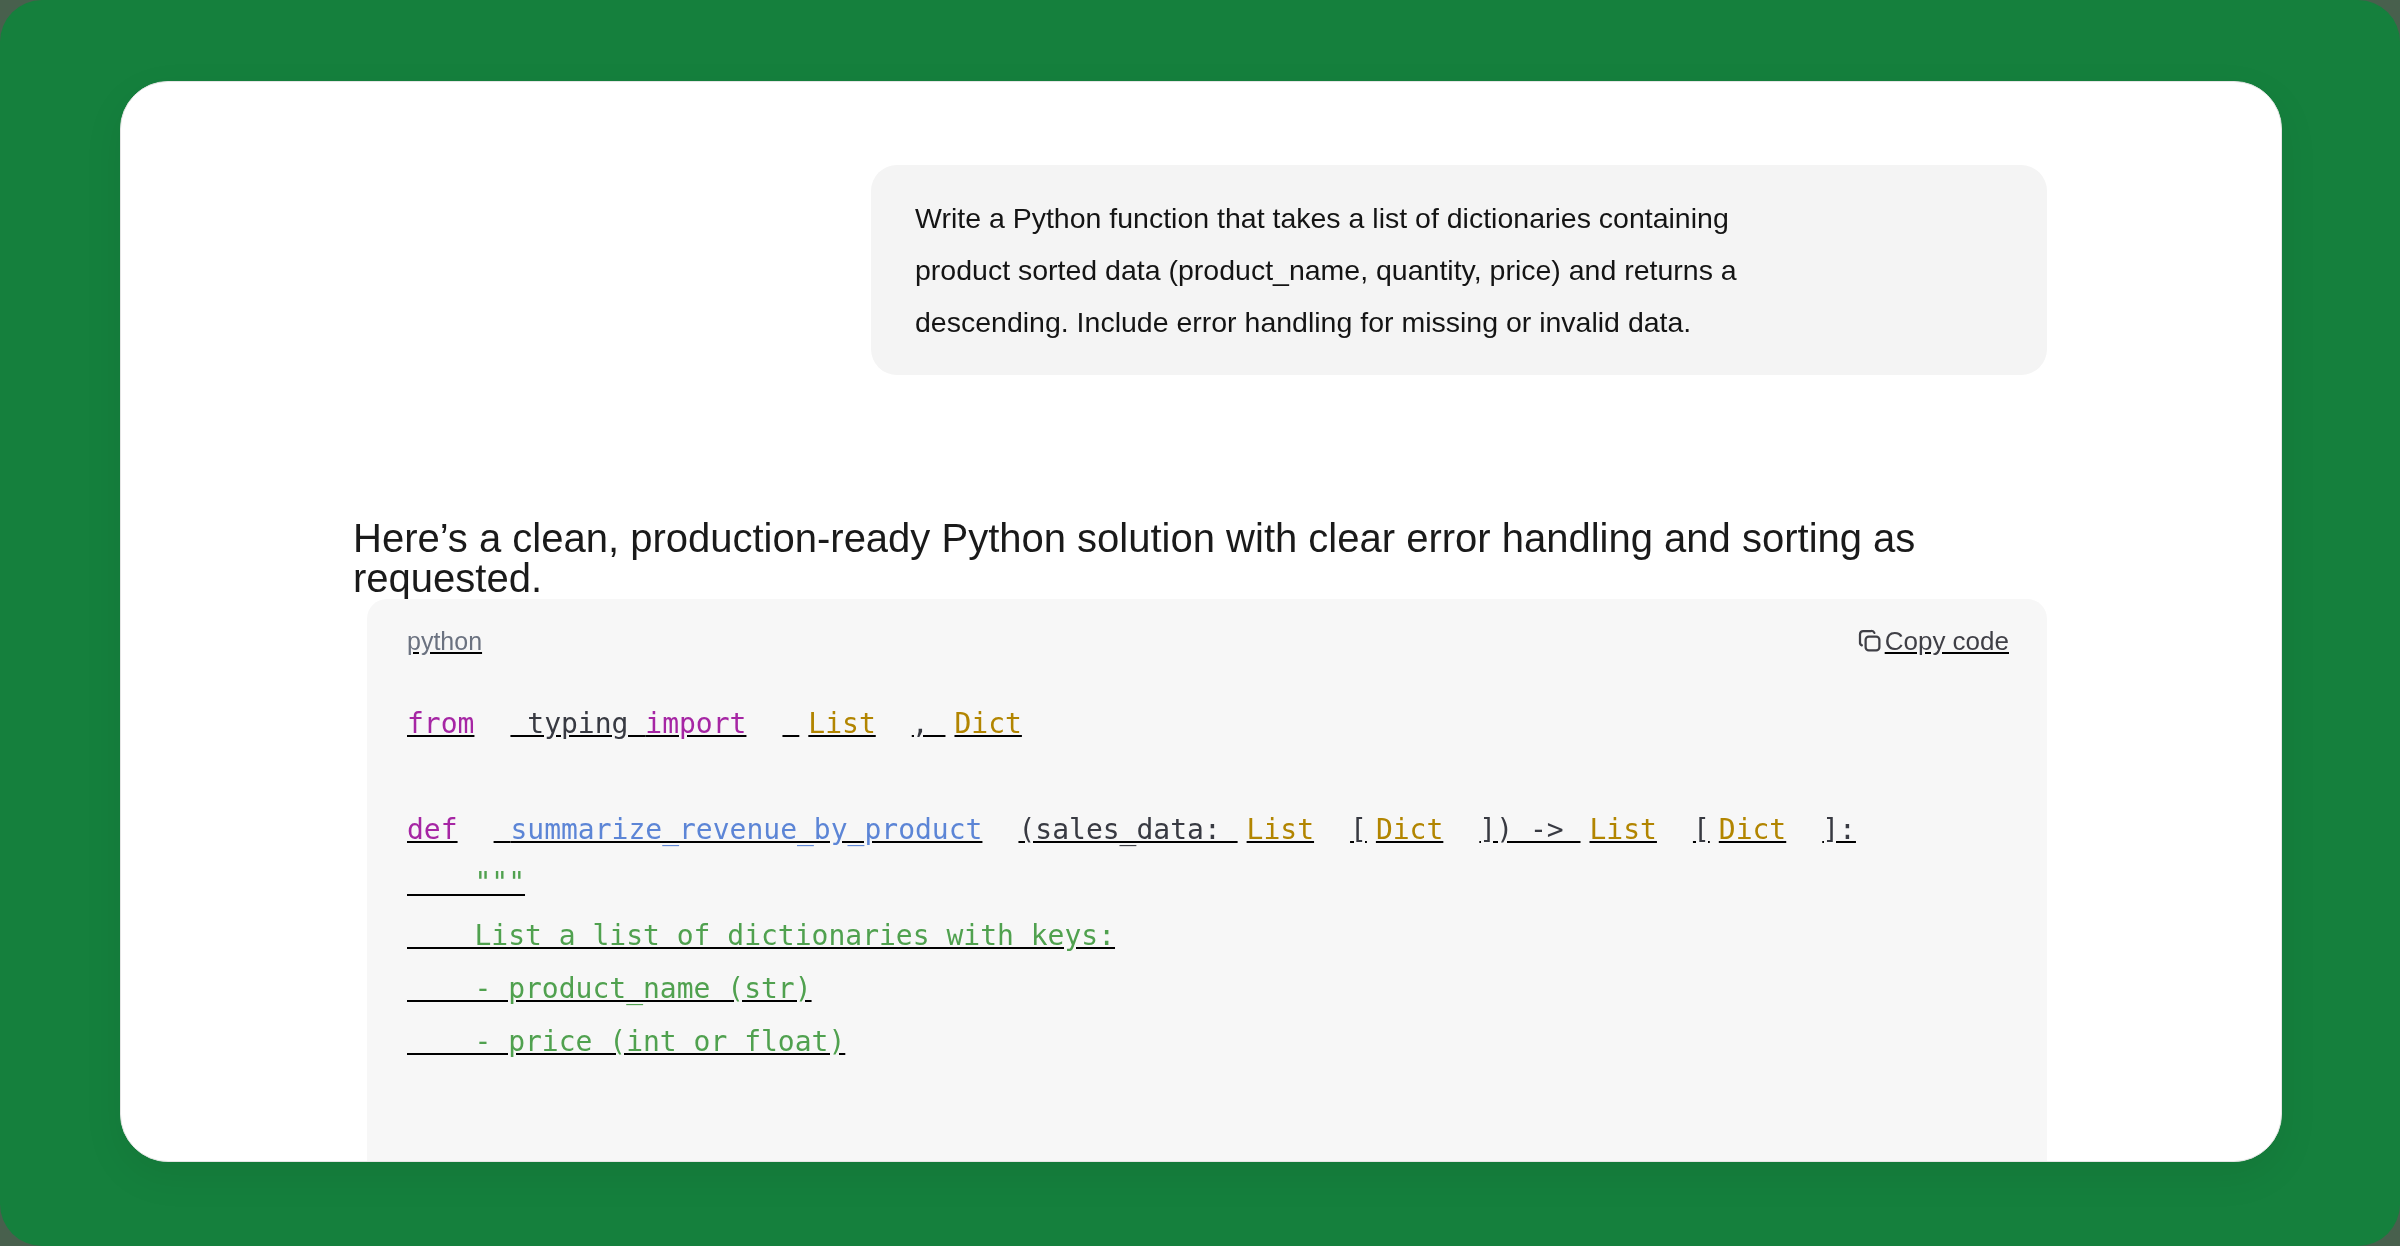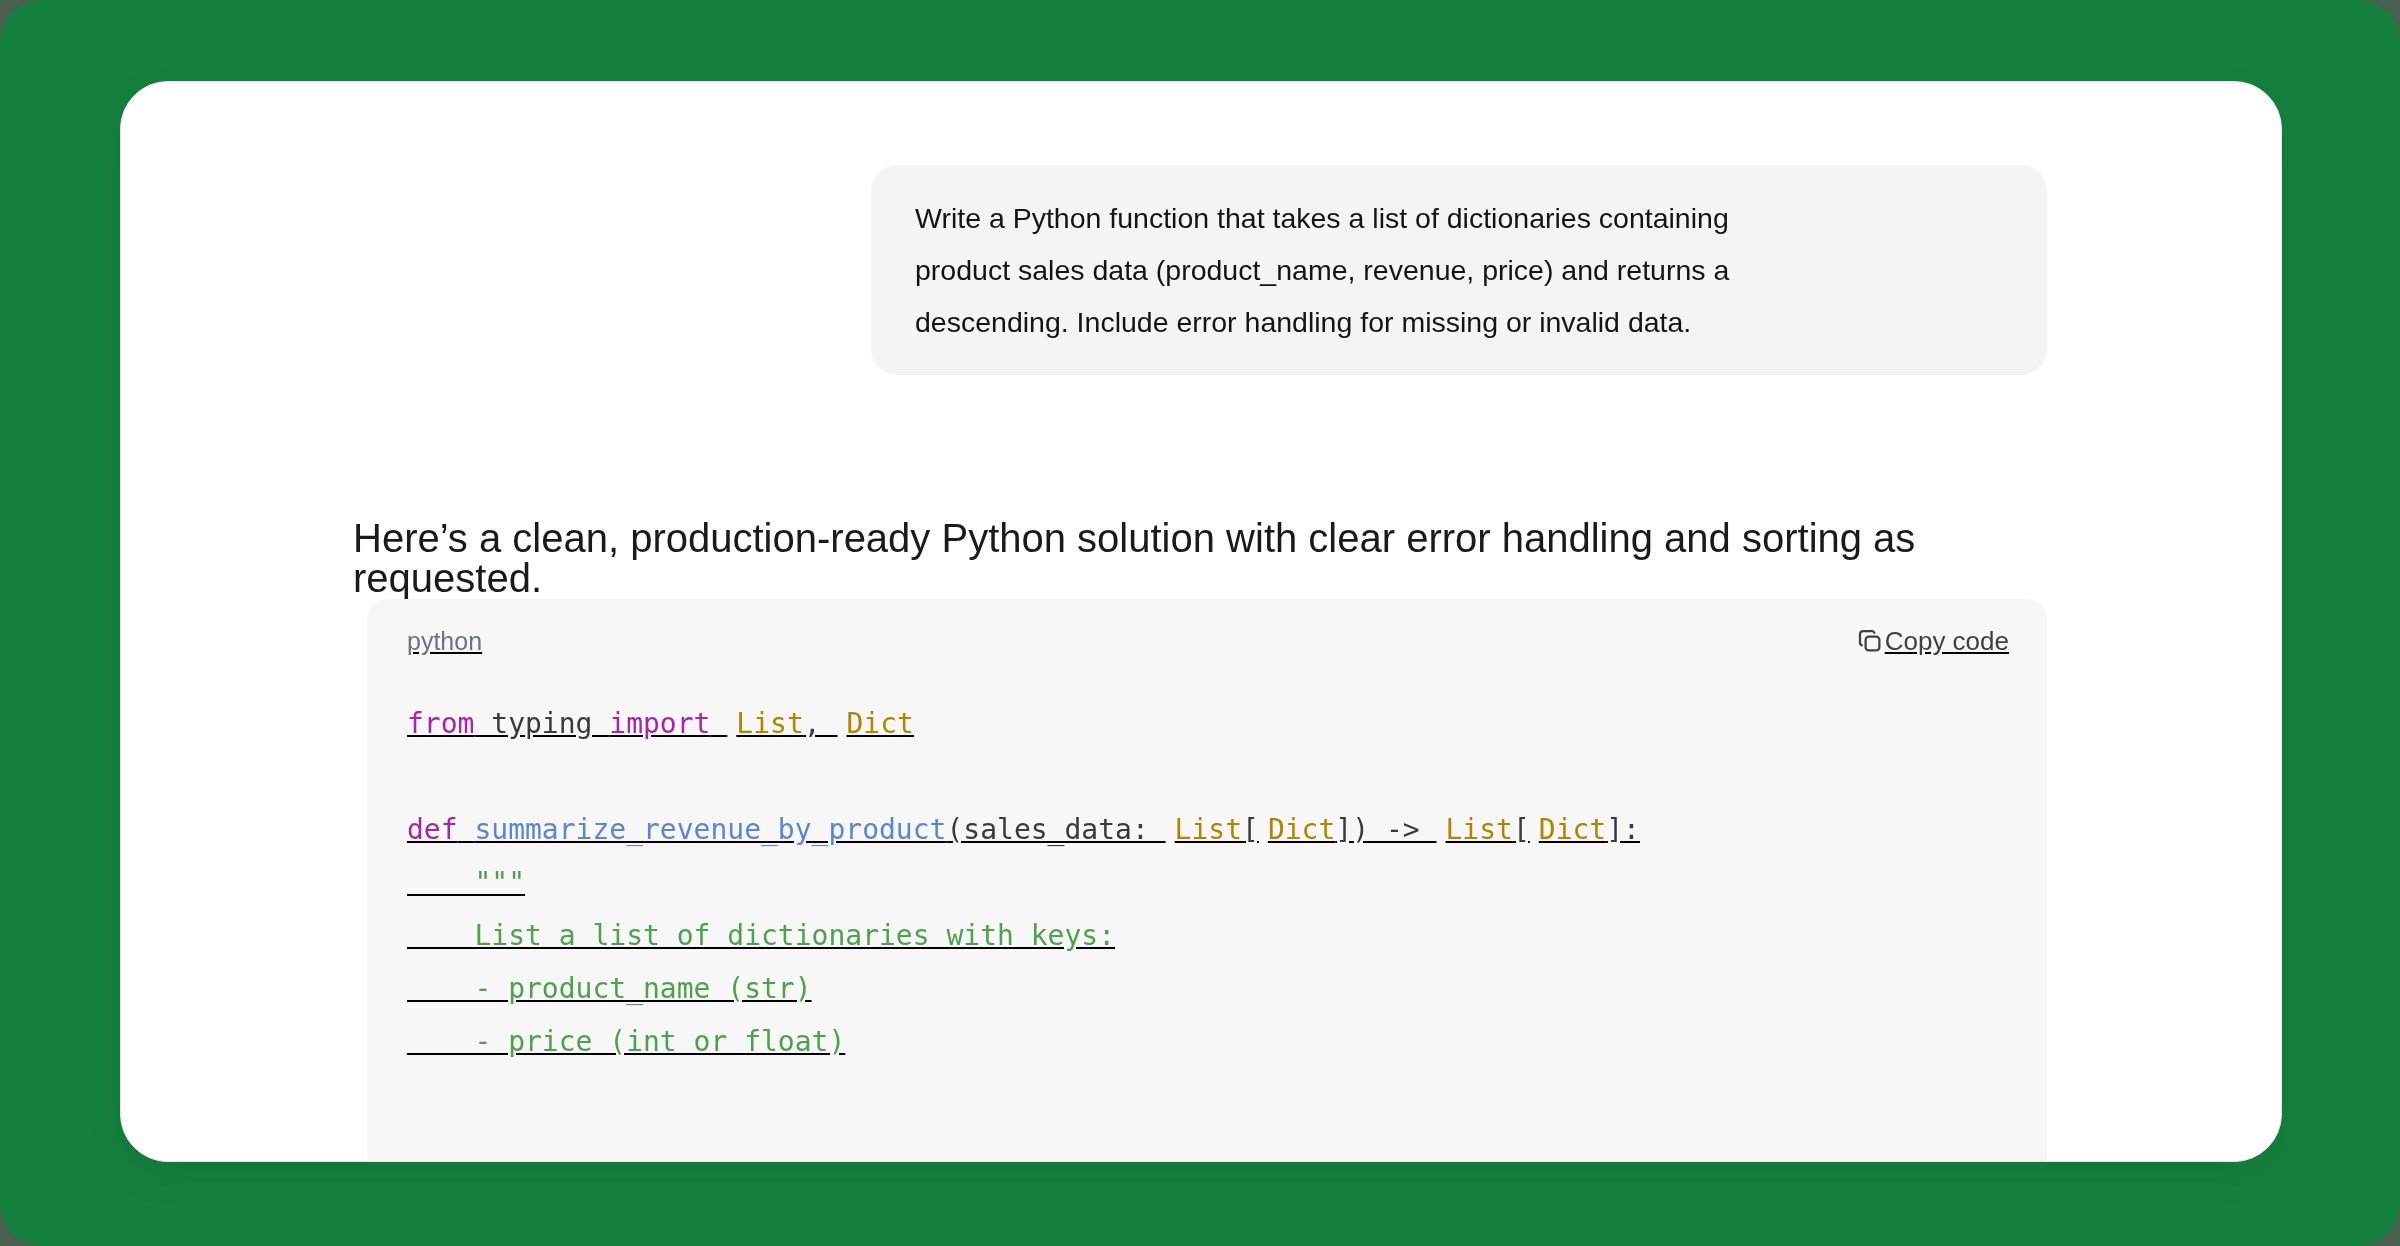--- a/index.html
+++ b/index.html
@@ -81,31 +81,31 @@
     padding: 40px 38px 0 40px;
     font-family: "DejaVu Sans Mono", monospace;
     font-size: 28px;
     line-height: 53px;
   }
   .code-line { white-space: pre; min-height: 53px; }
   .tok-kw { color: var(--kw, #a626a4); }
   .tok-ty { color: var(--ty, #b28500); margin-left: 9px; }
   .tok-fn { color: var(--fn, #5c85d6); }
   .tok-st { color: var(--st, #50a14f); }
-  .tok-pl { color: var(--pl, #383a42); }
+  .tok-pl { color: var(--pl, #383a42); padding-left: 36px; }
 </style>
 </head>
 <body>
 
 <div class="page">
   <div class="chat-card">
 
     <div class="user-bubble">
       <div class="user-line">Write a Python function that takes a list of dictionaries containing</div>
-      <div class="user-line">product sales data (product_name, revenue, price) and returns a</div>
+      <div class="user-line">product sorted data (product_name, quantity, price) and returns a</div>
       <div class="user-line">descending. Include error handling for missing or invalid data.</div>
     </div>
 
     <div class="assistant-intro">Here’s a clean, production-ready Python solution with clear error handling and sorting as requested.</div>
 
     <div class="code-block">
       <div class="code-header">
         <span class="language-label">python</span>
         <button class="copy-btn">
           <span>

